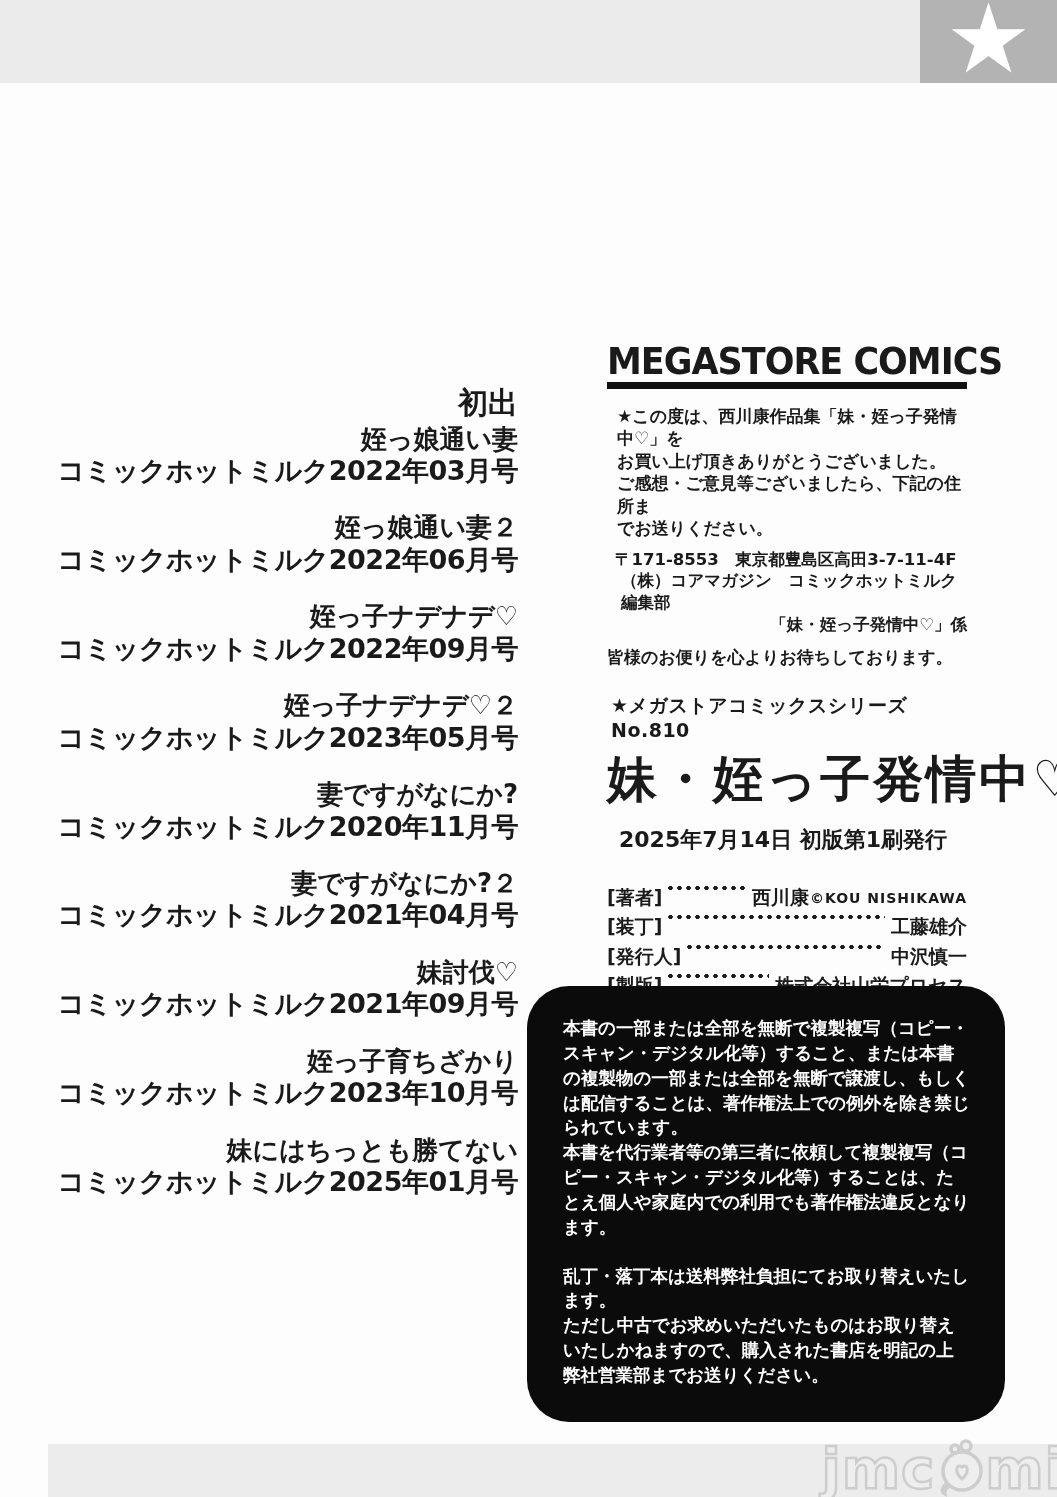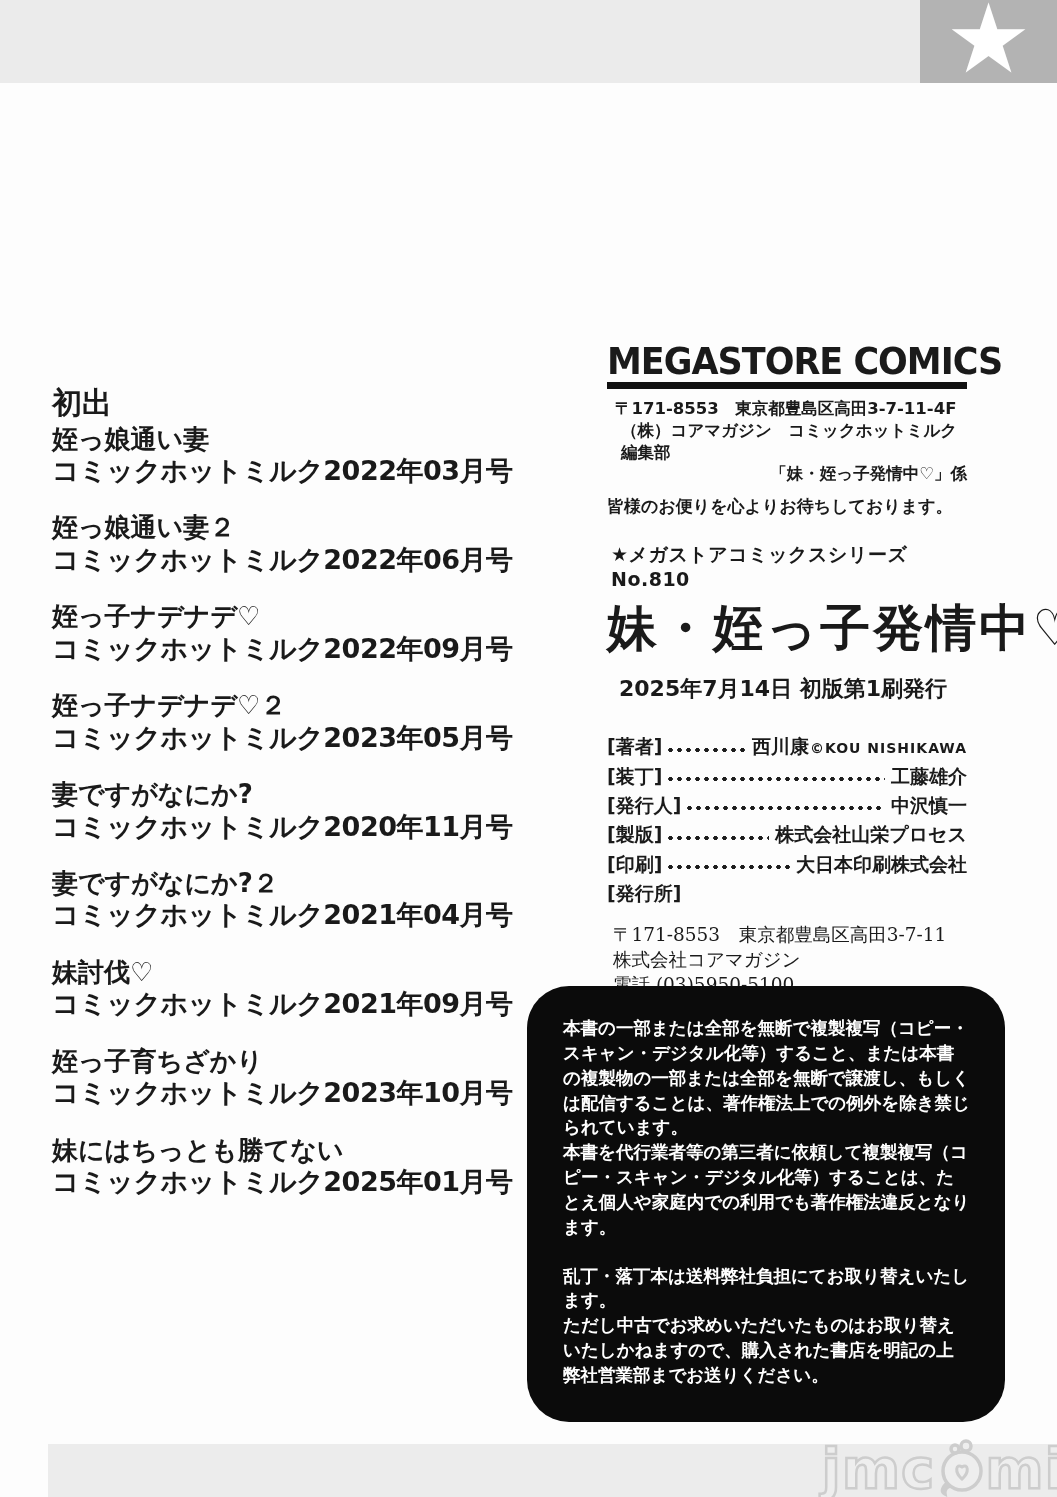--- a/index.html
+++ b/index.html
@@ -14,21 +14,21 @@
   .star-glyph { color:#ffffff; font-size:96px; line-height:83px; margin-top:-4px; }
 
   
   .bottom-bar { position:absolute; left:0; bottom:0; width:1057px; height:53px; background:#ececec;margin-left:48px; }
   .watermark { position:absolute; right:6px; bottom:-4px; display:flex; align-items:center;
                font-size:56px; font-weight:bold; letter-spacing:1px;
                color:#eeeeee; -webkit-text-stroke:2.5px #cdcdcd; }
   .wm-fish { margin:0 -2px 2px -2px; }
 
   
-  .left-col { position:absolute; left:52px; top:386px; width:466px; text-align:left; font-weight:bold; }
+  .left-col { position:absolute; left:52px; top:386px; width:466px; text-align:right; font-weight:bold; }
   .fp-header { font-size:30px; line-height:1.15; margin-bottom:2px; }
   .fp-entry { margin-bottom:24px; }
   .fp-title { font-size:26px; line-height:1.25; }
   .fp-mag { font-size:27px; line-height:1.2; letter-spacing:-0.5px; white-space:nowrap; }
 
   
   .right-col { position:absolute; left:607px; top:299px; width:360px;margin-top:40px; }
   .logo { font-size:35px; font-weight:900; letter-spacing:-1px; white-space:nowrap;
           transform:scaleY(1.08); transform-origin:left top; }
   .logo-rule { margin-top:3px; height:4px; border-top:5px solid #111; border-bottom:2px solid #111; }
@@ -36,21 +36,21 @@
   .edit-addr { margin-top:9px; font-size:16.5px; font-weight:600; line-height:1.32; }
   .edit-addr .l1 { margin-left:8px; }
   .edit-addr .l2 { margin-left:14px; }
   .edit-addr .l3 { text-align:right; }
   .waiting { margin-top:10px; font-size:17px; font-weight:600; }
   .series { margin-top:24px; margin-left:4px; font-size:19px; font-weight:600; letter-spacing:0.5px; }
   .book-title { margin-top:5px; font-size:50px; font-weight:bold; letter-spacing:3px; white-space:nowrap; }
   .print-date { margin-top:12px; margin-left:12px; font-size:22px; font-weight:600; }
 
   .credits { margin-top:28px; font-size:19px; font-weight:600; }
-  .credit-row { display:flex; align-items:flex-end; line-height:1.55; }
+  .credit-row { display:flex; line-height:1.55; }
   .credit-label { white-space:nowrap; }
   .leader { flex:1 1 auto; height:10px; margin:0 6px 7px 4px;
             background-image:radial-gradient(circle,#1c1c1c 2px,transparent 2.5px);
             background-size:9px 10px; background-repeat:repeat-x; background-position:left center; }
   .credit-value { white-space:nowrap; }
   .credit-suffix { font-size:14px; letter-spacing:1px; white-space:nowrap; margin-left:1px;
                    align-self:flex-end; padding-bottom:2px; }
 
   .pub-addr { margin-top:14px; margin-left:6px; font-size:18.5px; line-height:1.35;
               font-family:"DejaVu Serif","Liberation Serif",serif; }
@@ -113,20 +113,26 @@
     <div class="fp-entry">
       <div class="fp-title">妹にはちっとも勝てない</div>
       <div class="fp-mag">コミックホットミルク2025年01月号</div>
     </div>
   </div>
 
   <div class="right-col">
     <div class="logo">MEGASTORE COMICS</div>
     <div class="logo-rule"></div>
 
+    <div class="thanks">
+      <div>★この度は、西川康作品集「妹・姪っ子発情中♡」を</div>
+      <div>お買い上げ頂きありがとうございました。</div>
+      <div>ご感想・ご意見等ございましたら、下記の住所ま</div>
+      <div>でお送りください。</div>
+    </div>
 
     <div class="edit-addr">
       <div class="l1">〒171-8553　東京都豊島区高田3-7-11-4F</div>
       <div class="l2">（株）コアマガジン　コミックホットミルク編集部</div>
       <div class="l3">「妹・姪っ子発情中♡」係</div>
     </div>
 
     <div class="waiting">皆様のお便りを心よりお待ちしております。</div>
 
     <div class="series">★メガストアコミックスシリーズNo.810</div>

